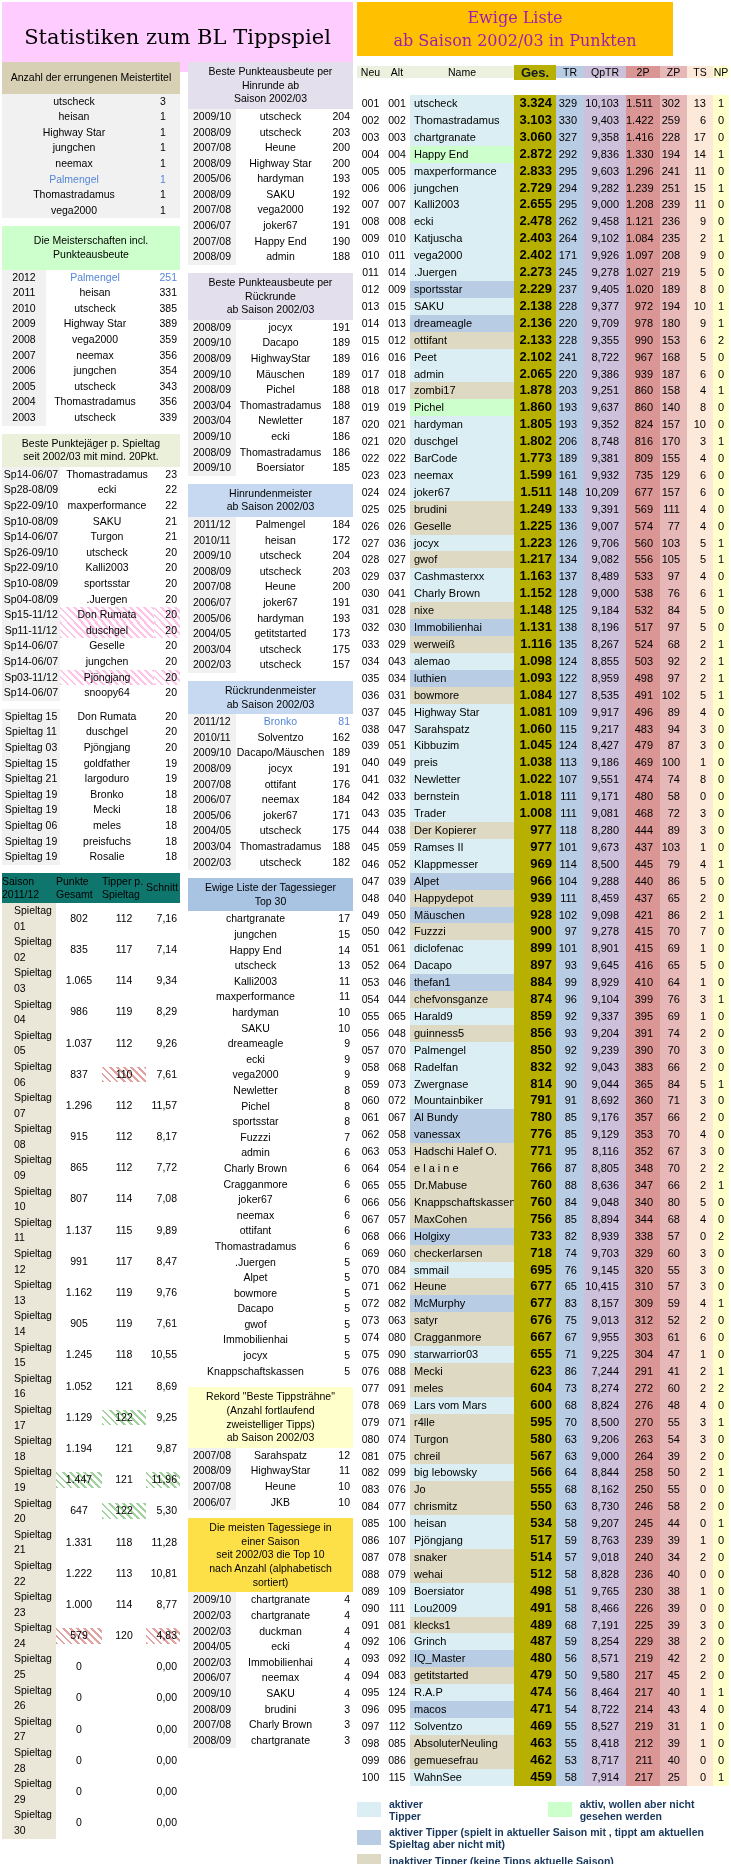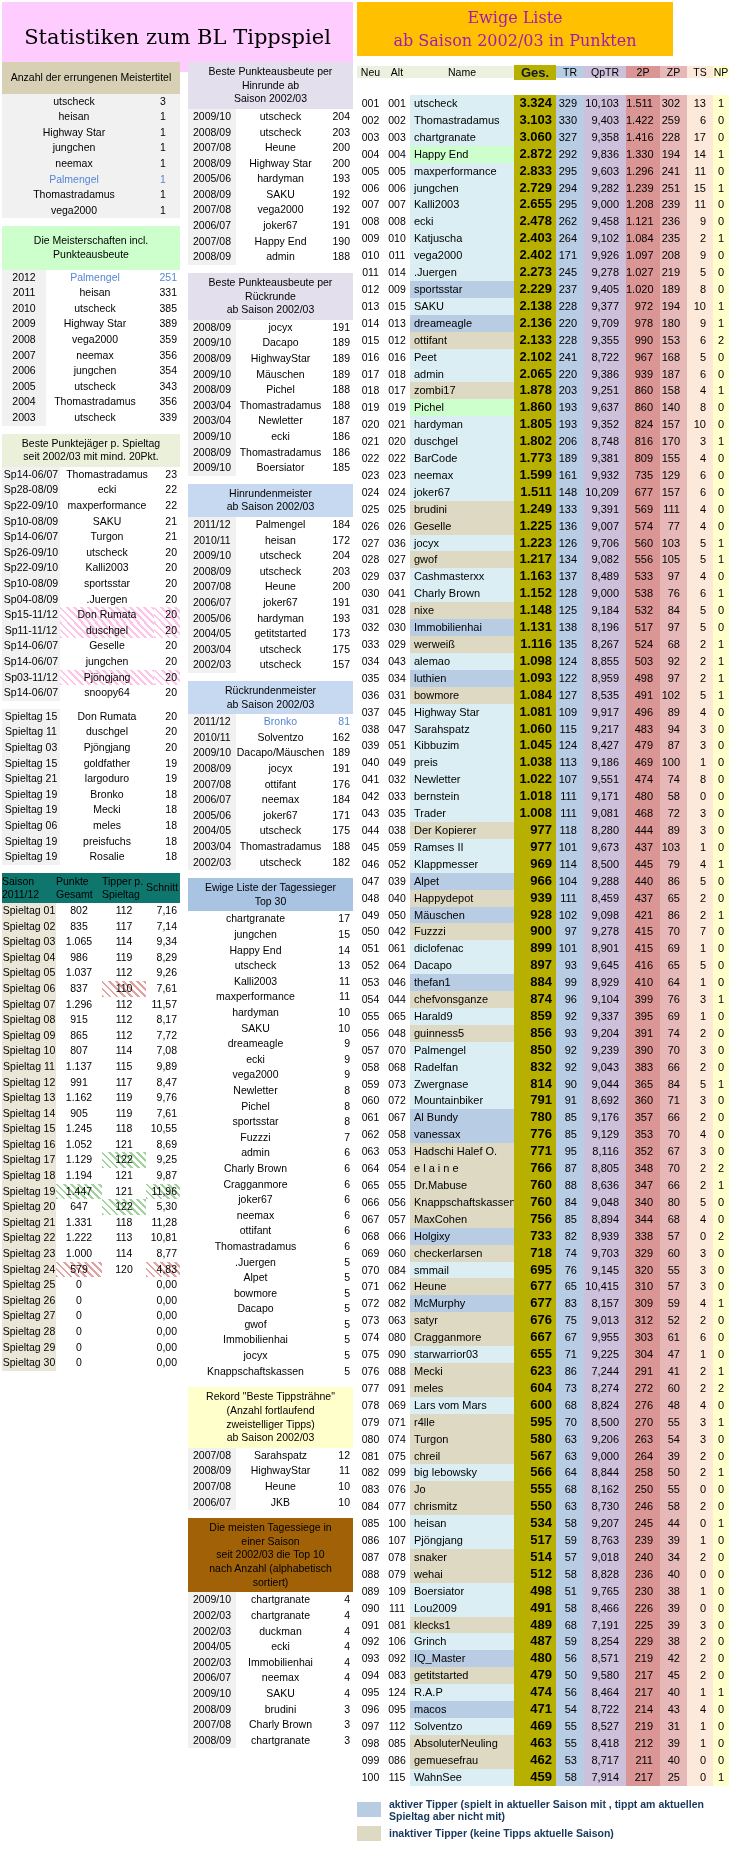--- a/index.html
+++ b/index.html
@@ -14,31 +14,31 @@
 .tbl{margin-bottom:8px}
 .tbl-head{text-align:center;white-space:pre-line;padding:3px 10px;line-height:1.3}
 .h-tan{background:#d8d0b4;padding:9px 2px}
 .h-green{background:#ccffcc;padding:8px 20px}
 .h-palegreen{background:#eaf0da}
 .h-peach{background:#fbe2cb}
 .h-lav{background:#e4dfec}
 .h-blue{background:#c6d9f0}
 .h-blue2{background:#a9c3e3}
 .h-paleyellow{background:#ffffcc}
-.h-yellow{background:#a16207}
+.h-yellow{background:#fde047}
 .row{display:grid;line-height:15.6px;align-items:center}
 .cl{text-align:center;background:#f1f1f1}
 .cn{text-align:center}
 .cv{text-align:right;padding-right:3px}
 .cc{text-align:center}
 .r-2{grid-template-columns:1fr 34px;background:#f1f1f1}
 .r-champ{grid-template-columns:44px 1fr 36px}
 .r-pj{grid-template-columns:58px 1fr 26px}
 .r-s34{grid-template-columns:54px 46px 44px 34px}
-.r-s34 .cl{background:#eae6d8;text-align:center;padding-left:0}
+.r-s34 .cl{background:#eae6d8;text-align:left;padding-left:12px}
 .r-mid3{grid-template-columns:48px 1fr 28px}
 .r-tag2{grid-template-columns:1fr 30px}
 .hdr-s34{display:grid;grid-template-columns:54px 46px 44px 34px;background:#0f766e;line-height:1.25;padding:2px 0;text-align:left;white-space:pre-line;align-items:center}
 .blue{color:#5585d6}
 .hl-pink{background-image:repeating-linear-gradient(45deg,rgba(255,120,205,.45) 0 2px,rgba(255,255,255,0) 2px 5px)}
 .hl-green{background-image:repeating-linear-gradient(45deg,rgba(70,165,60,.5) 0 2px,rgba(255,255,255,0) 2px 5px)}
 .hl-red{background-image:repeating-linear-gradient(45deg,rgba(195,70,65,.5) 0 2px,rgba(255,255,255,0) 2px 5px)}
 
 .ew-colhead,.r-ew{display:grid;grid-template-columns:27px 26px 104px 42px 28px 42px 34px 27px 26px 16px}
 .ew-colhead{height:20px;align-items:center;text-align:center}
@@ -2168,20 +2168,28 @@
       <div class="c-qptr num">7,914</div>
       <div class="c-2p num">217</div>
       <div class="c-zp num">25</div>
       <div class="c-ts num">0</div>
       <div class="c-np">1</div>
     </div>
     </div>
 
   <div class="legend">
     <div class="leg-line">
+      <div class="leg-sw st-a"></div>
+      <div>aktiver Tipper</div>
+      <div class="leg-item2">
+        <div class="leg-sw st-h"></div>
+        <div>aktiv, wollen aber nicht gesehen werden</div>
+      </div>
+    </div>
+    <div class="leg-line">
       <div class="leg-sw st-n"></div>
       <div>aktiver Tipper (spielt in aktueller Saison mit , tippt am aktuellen Spieltag aber nicht mit)</div>
     </div>
     <div class="leg-line">
       <div class="leg-sw st-i"></div>
       <div>inaktiver Tipper (keine Tipps aktuelle Saison)</div>
     </div>
   </div>
 </div>
 

